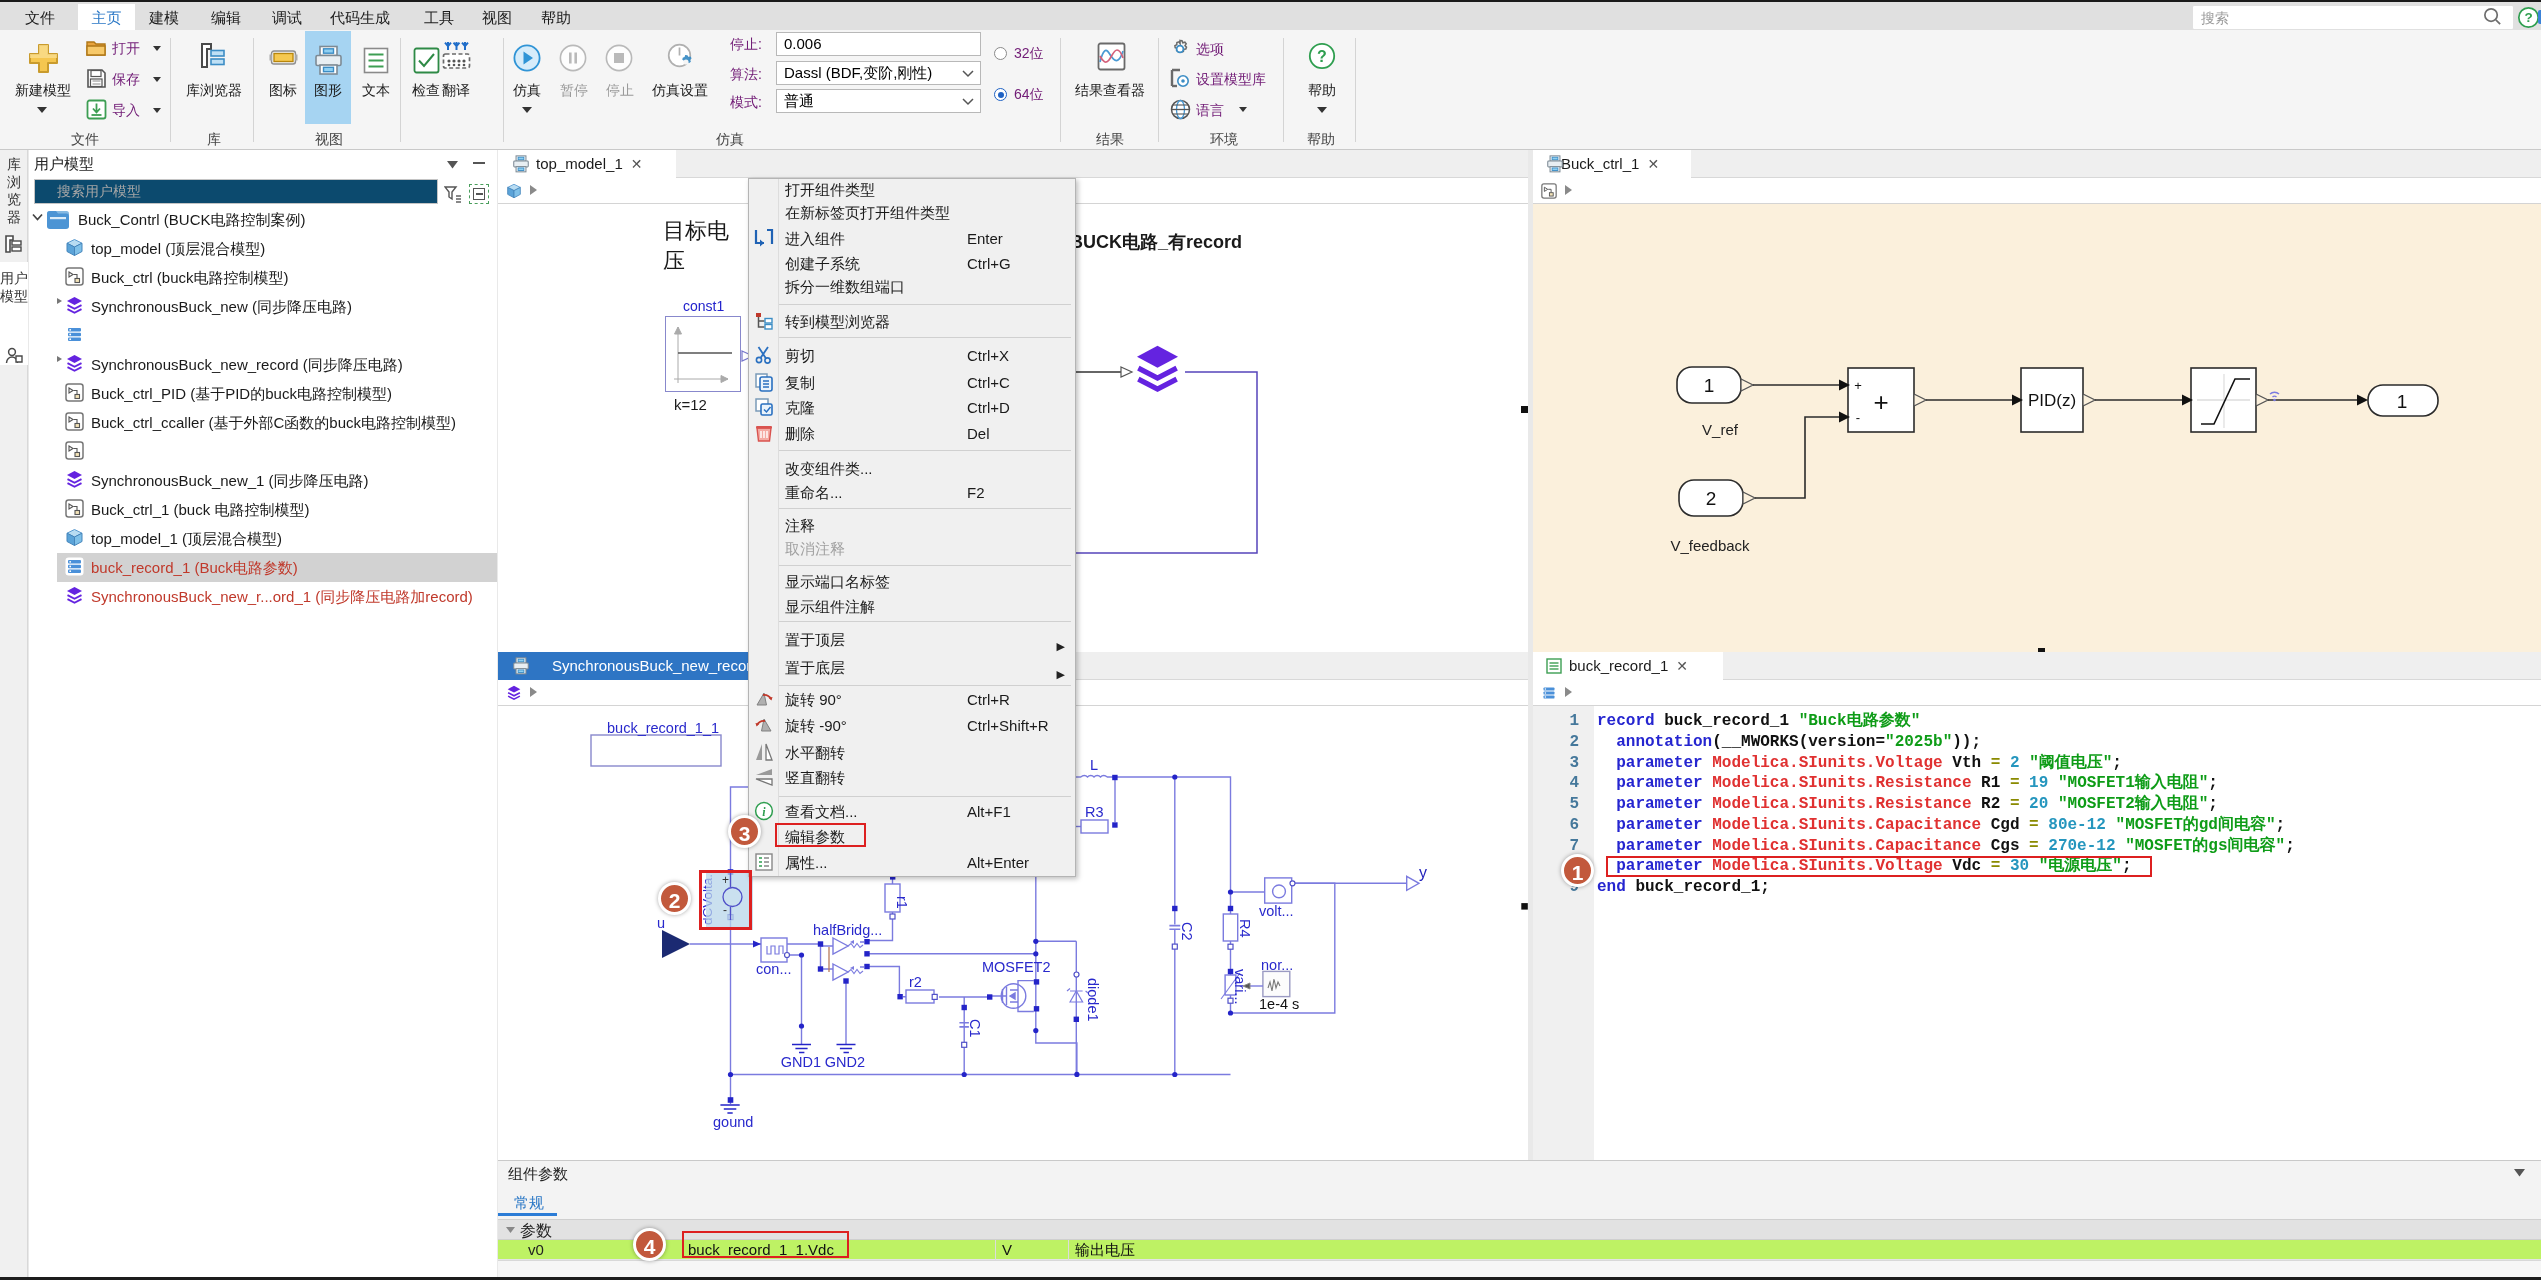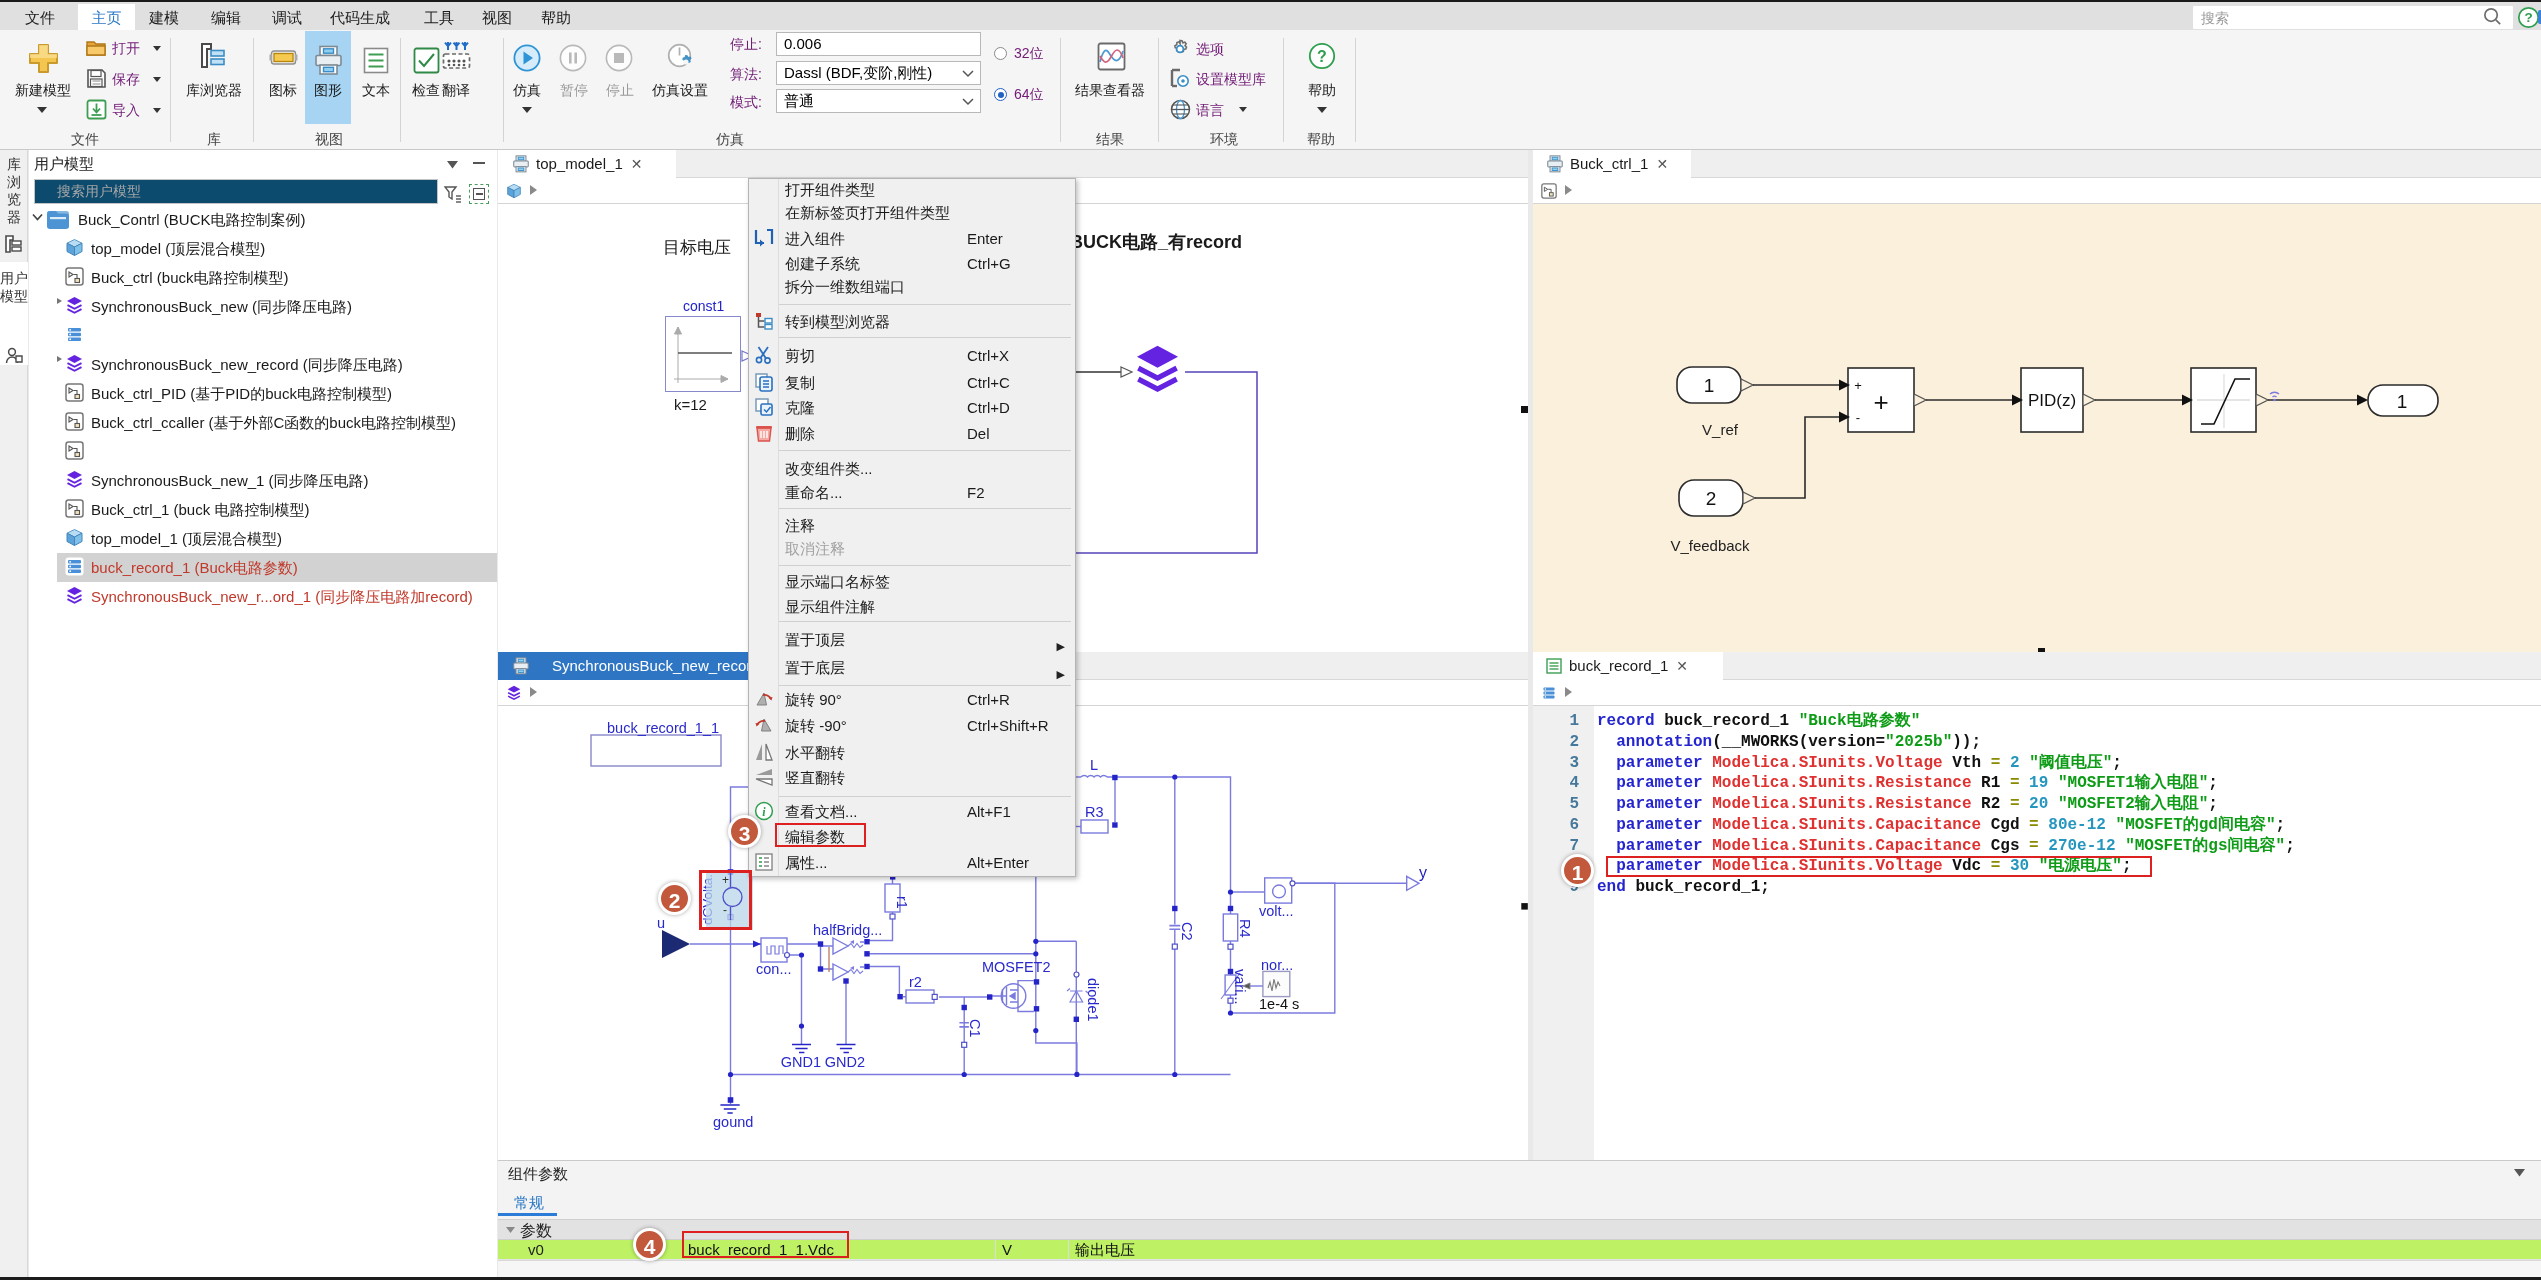--- a/index.html
+++ b/index.html
@@ -435,21 +435,21 @@
  <div class="bcrumb">
   <svg class="abs icube" style="left:8px;top:5px" width="16" height="16" viewBox="0 0 19 19">
         <path d="M9.5 1.5 L17 5.2 L9.5 9 L2 5.2 z" fill="#b8dcf2" stroke="#5b9bd0" stroke-width="1"></path>
         <path d="M2 5.2 L9.5 9 V17.5 L2 13.5 z" fill="#5ba3d8" stroke="#4585bb" stroke-width="1"></path>
         <path d="M17 5.2 L9.5 9 V17.5 L17 13.5 z" fill="#7fc0e8" stroke="#4585bb" stroke-width="1"></path>
       </svg>
   <div class="abs" style="left:32px;top:7px;width:0;height:0;border:5px solid transparent;border-left:7px solid #8a8a8a"></div>
  </div>
  <div class="canvas">
 
-  <div class="abs" style="left:165px;top:32px;width:80px;height:20px;font-size:17px;color:#1a1a1a;font-family:Liberation Mono, monospace">目标电压</div>
+  <div class="abs" style="left:165px;top:12px;width:80px;height:20px;font-size:22px;color:#1a1a1a;font-family:Liberation Mono, monospace">目标电压</div>
   <div class="abs" style="left:572px;top:26px;width:260px;height:22px;font-size:18px;font-weight:bold;color:#1a1a1a">BUCK电路_有record</div>
   <div class="abs" style="left:185px;top:94px;width:44px;height:15px;font-size:14px;color:#2222cc">const1</div>
   <div class="abs" style="left:167px;top:112px;width:76px;height:76px;border:1px solid #8888cc;background:#fff">
    <svg width="74" height="74" viewBox="0 0 74 74">
           <path d="M12 66 V10 M12 10 l-3.5 7 h7 z" fill="#aaa" stroke="#aaa" stroke-width="1"></path>
           <path d="M8 62 H62 M62 62 l-7-3.5 v7 z" fill="#aaa" stroke="#aaa" stroke-width="1"></path>
           <line x1="12" y1="36" x2="66" y2="36" stroke="#555" stroke-width="1.5"></line>
         </svg>
   </div>
   <div class="abs" style="left:176px;top:192px;width:60px;height:16px;font-size:15px;color:#1a1a1a">k=12</div>
@@ -465,21 +465,21 @@
   <svg class="abs" style="left:633px;top:139px" width="53" height="52" viewBox="0 0 19 19">
         <path d="M9.5 1 L17 5 L9.5 9 L2 5 z" fill="#6423e0" stroke="none"></path>
         <path d="M2.5 9.2 L9.5 12.8 L16.5 9.2" fill="none" stroke="#6423e0" stroke-width="1.9"></path>
         <path d="M2.5 13.2 L9.5 16.8 L16.5 13.2" fill="none" stroke="#6423e0" stroke-width="1.9"></path>
       </svg>
   <div class="abs" style="left:1023px;top:202px;width:7px;height:7px;background:#111"></div>
  </div>
 </div>
 <div class="panel" id="p-tr" style="left:1533px;top:150px;width:1008px;height:502px">
  <div class="tabbar">
-      <div class="tab" style="width:158px;padding-left:37px">Buck_ctrl_1<span class="tabx">✕</span>
+      <div class="tab" style="width:158px;padding-left:28px">Buck_ctrl_1<span class="tabx">✕</span>
   <svg class="abs igfx" style="left:13px;top:5px" width="18" height="18" viewBox="0 0 29 31">
           <rect x="6" y="1.5" width="17" height="9" fill="#fff" stroke="#7d8a94" stroke-width="1.8"></rect>
           <rect x="9.5" y="3.8" width="10" height="4.4" fill="#8fd0f2" stroke="#3c8dc5" stroke-width="1.6"></rect>
           <rect x="2" y="10.5" width="25" height="10" rx="1.5" fill="#e8eef2" stroke="#7d8a94" stroke-width="1.8"></rect>
           <rect x="6" y="20" width="17" height="9" fill="#fff" stroke="#7d8a94" stroke-width="1.8"></rect>
           <rect x="9.5" y="22.3" width="10" height="4.4" fill="#8fd0f2" stroke="#3c8dc5" stroke-width="1.6"></rect>
         </svg></div>
     </div>
  <div class="bcrumb">
   <svg class="abs iblk" style="left:8px;top:5px" width="16" height="16" viewBox="0 0 19 19">

